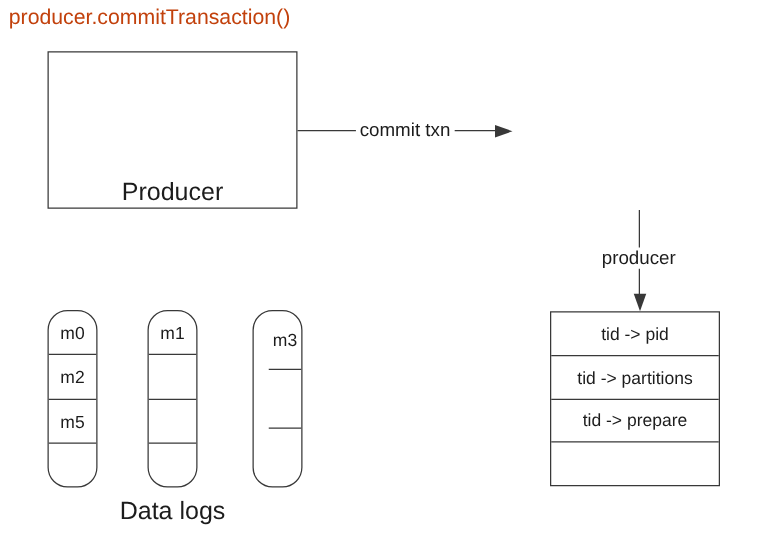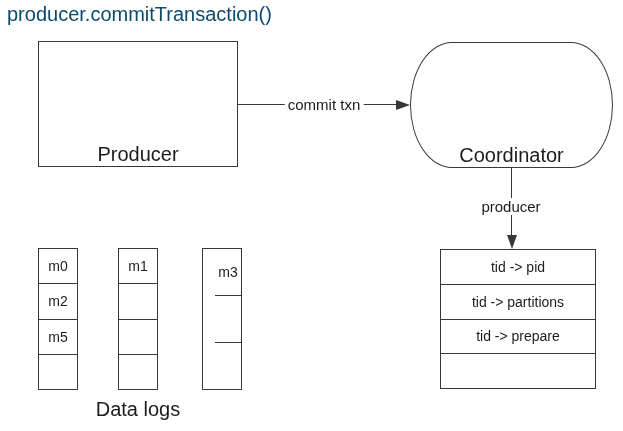--- a/index.html
+++ b/index.html
@@ -11,21 +11,21 @@
   .canvas{
     position:relative;
     width:623px;height:431px;
     background:var(--bg);
     font-family:"Liberation Sans", sans-serif;
     color:var(--text);
     overflow:hidden;
   }
   .title{
     position:absolute;left:7px;top:4px;
-    font-size:20px;line-height:20px;color:#0c4a6e;
+    font-size:17px;line-height:20px;color:#c2410c;
   }
   .node{
     position:absolute;
     border:1.5px solid var(--stroke);
     background:var(--bg);
     display:flex;align-items:flex-end;justify-content:center;
     box-sizing:border-box;
     font-size:20px;
   }
   .producer{left:38px;top:41px;width:200px;height:126px;}
@@ -67,48 +67,45 @@
     background:var(--bg);
     display:flex;flex-direction:column;
   }
   .stack .cell{
     flex:1;
     border-bottom:1.5px solid var(--stroke);
     display:flex;align-items:center;justify-content:center;
     font-size:14px;
   }
   .stack .cell:last-child{border-bottom:none;}
-  .datalog{top:248px;width:40px;height:142px;}
+  .datalog{top:248px;width:40px;height:142px;border-radius:16px;}
   .s1{left:38px;}
   .s2{left:118px;}
   .s3{left:202px;padding-left:12px;}
-  .txlog{left:440px;top:249px;width:156px;height:140px;}
+  .txlog{left:440px;top:249px;width:136px;height:140px;}
   .caption{
     position:absolute;
     font-size:20px;line-height:19px;
     white-space:nowrap;
     transform:translateX(-50%);
   }
   .datalog-caption{left:138px;top:400px;}
   .txlog-caption{left:511px;top:400px;}
 </style>
 </head>
 <body>
 
 <div class="canvas">
 
   <div class="title">producer.commitTransaction()</div>
 
   <div class="node producer">
     <span>Producer</span>
   </div>
 
-  <div class="node coordinator">
-    <span>Coordinator</span>
-  </div>
 
   <div class="h-line commit-line"></div>
   <div class="arrow-right"></div>
   <div class="edge-label commit-label">commit txn</div>
 
   <div class="v-line prepare-line"></div>
   <div class="arrow-down"></div>
   <div class="edge-label prepare-label">producer</div>
 
   <div class="stack datalog s1">

